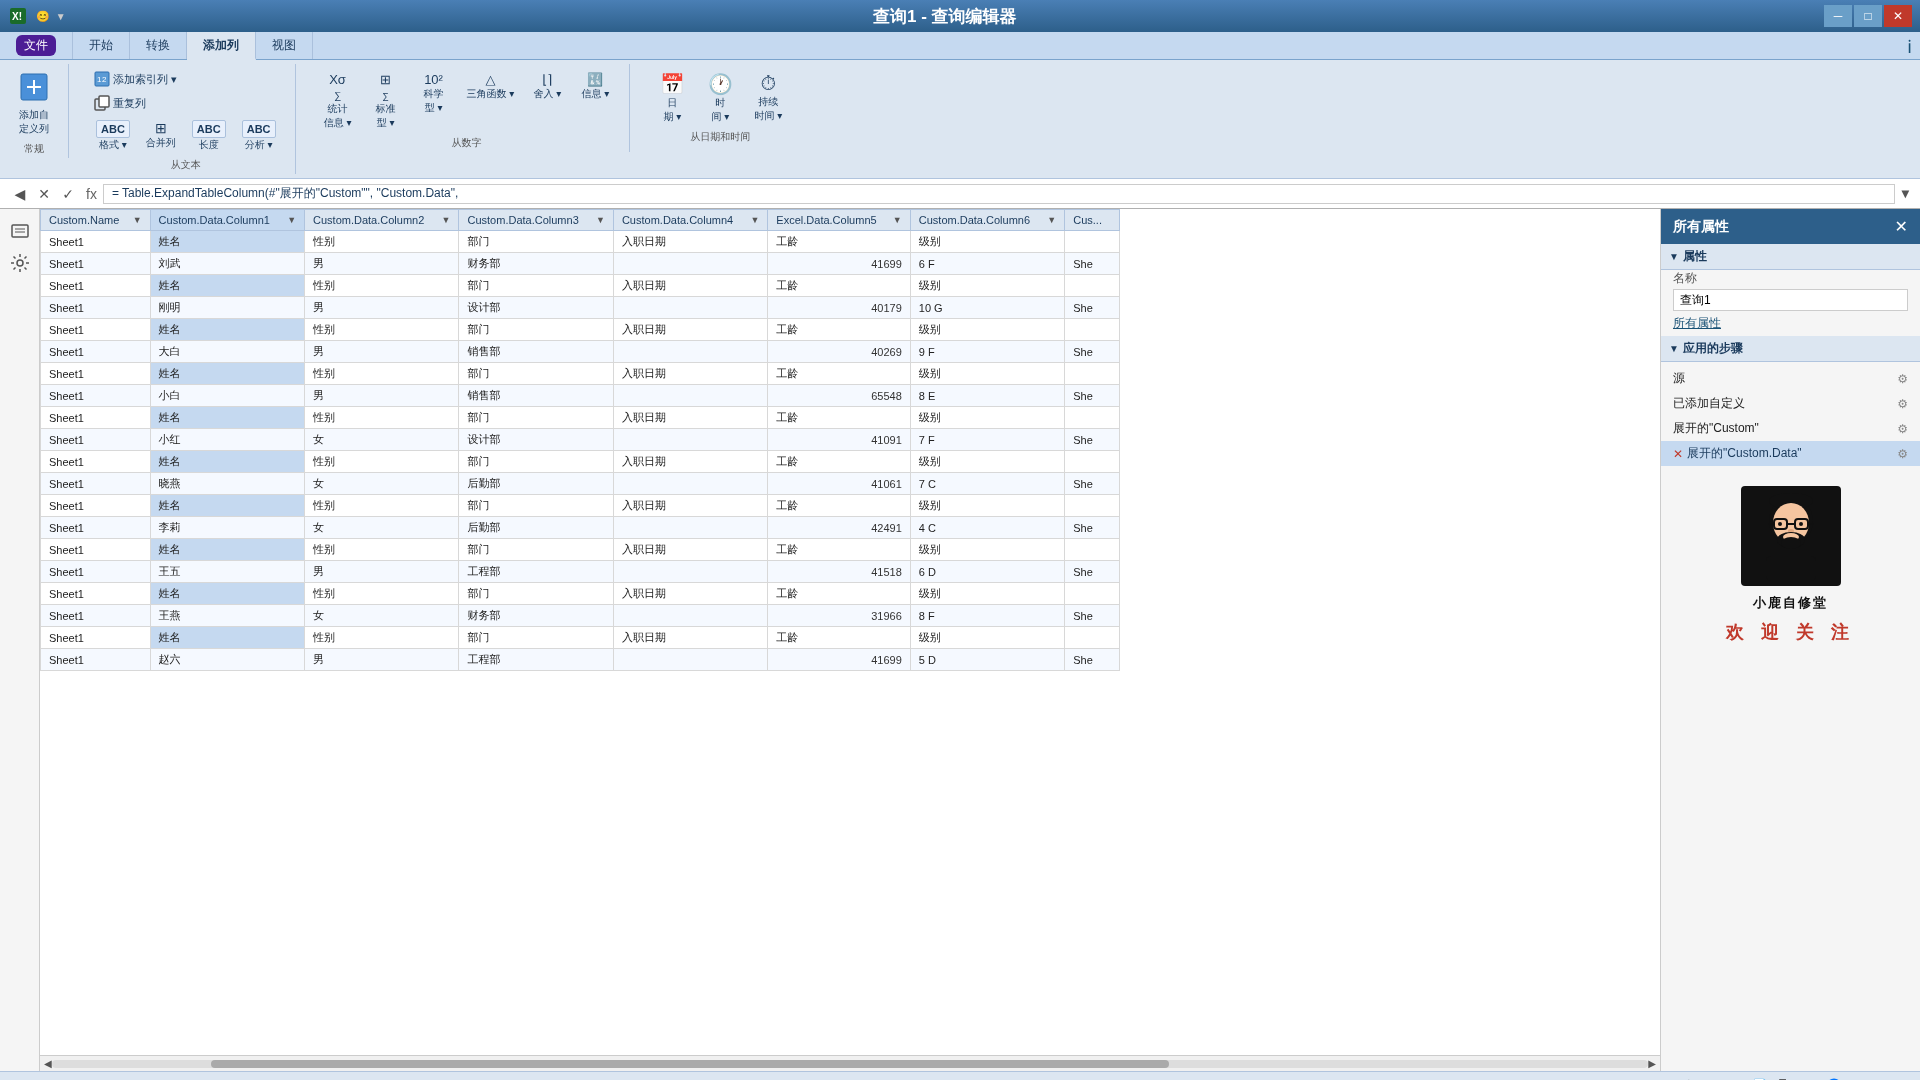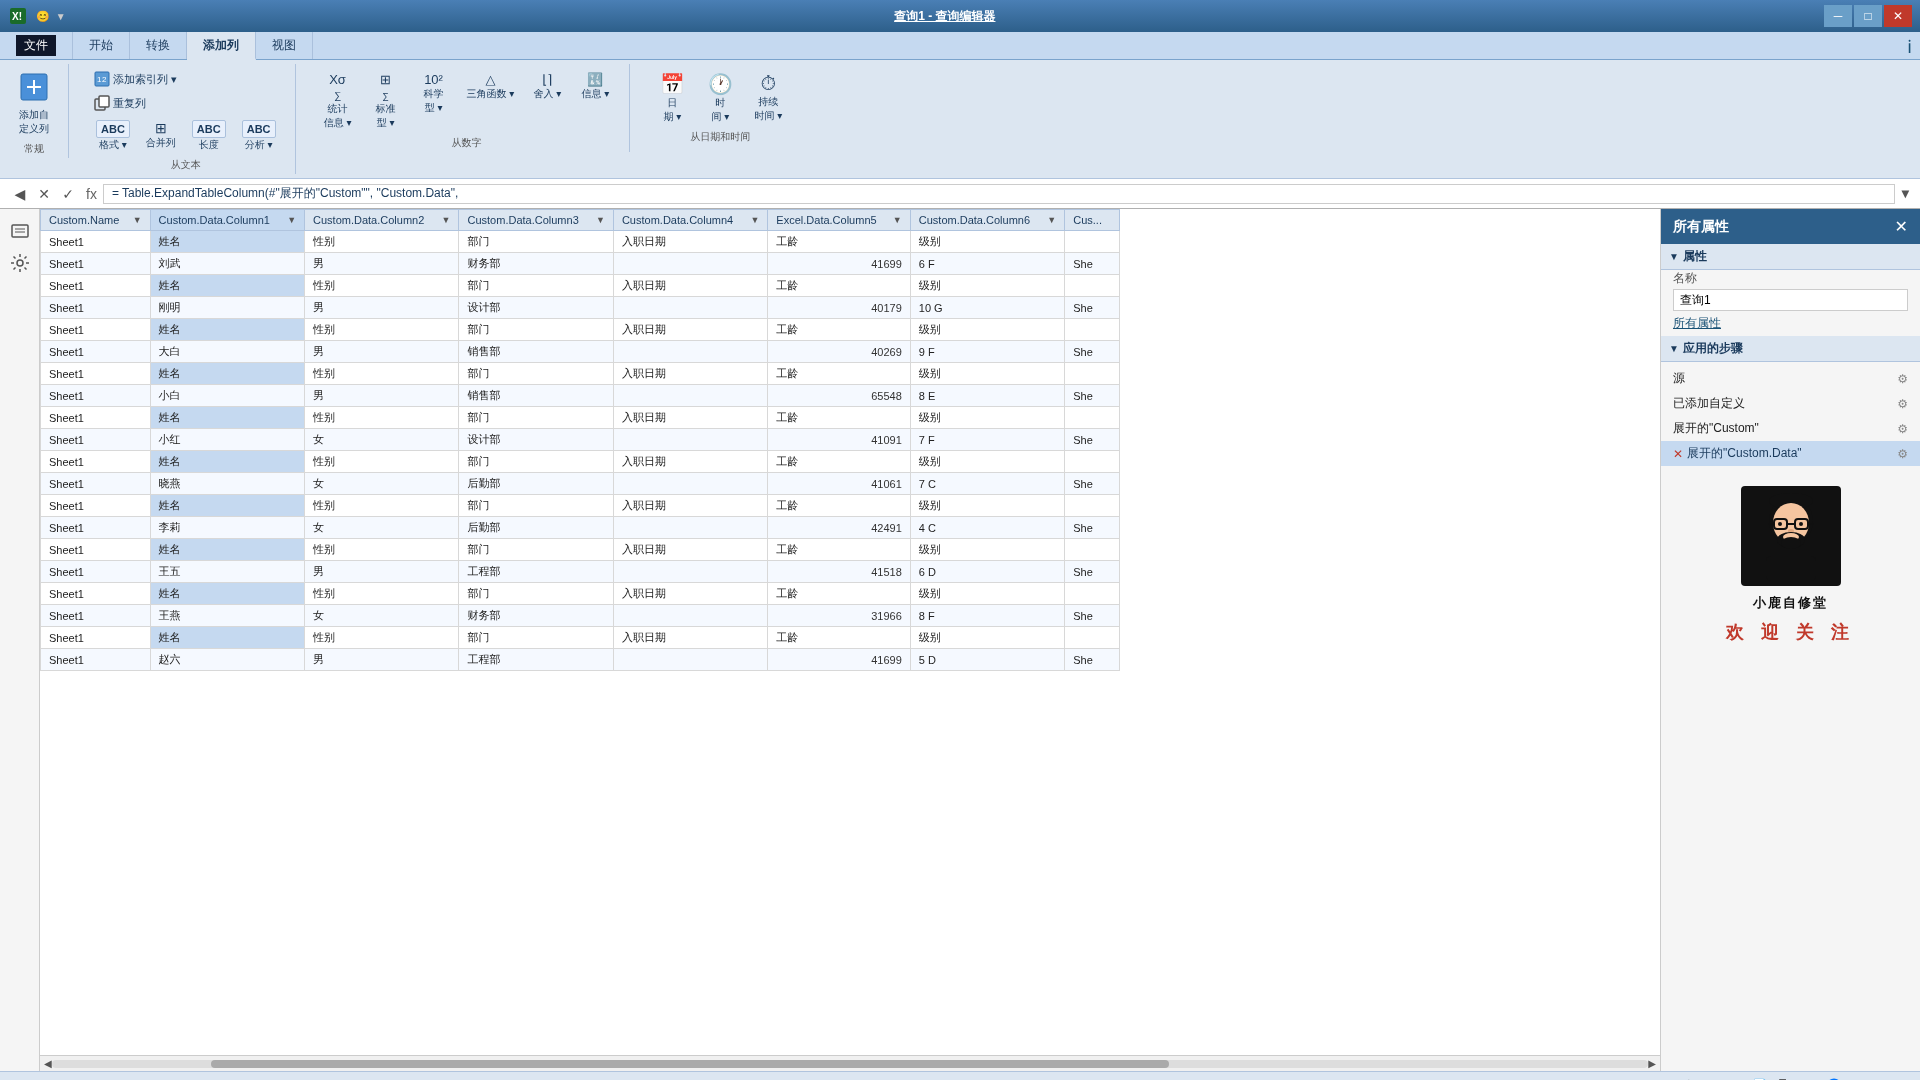--- a/index.html
+++ b/index.html
@@ -9,21 +9,21 @@
     .title-bar {
       background: linear-gradient(to bottom, #4a7fb5, #2d5f8a);
       height: 32px;
       display: flex;
       align-items: center;
       padding: 0 8px;
       color: white;
       user-select: none;
     }
     .title-bar-icon { width: 20px; height: 20px; margin-right: 4px; display: flex; align-items: center; justify-content: center; }
-    .title-bar-text { flex: 1; text-align: center; font-size: 12px; font-weight: bold; text-decoration: underline; }
+    .title-bar-text { flex: 1; text-align: center; font-size: 17px; font-weight: bold; }
     .title-bar-buttons { display: flex; gap: 2px; }
     .title-btn { width: 28px; height: 22px; border: none; cursor: pointer; font-size: 12px; display: flex; align-items: center; justify-content: center; }
     .title-btn.minimize { background: #6a9fc8; color: white; }
     .title-btn.maximize { background: #6a9fc8; color: white; }
     .title-btn.close { background: #c0392b; color: white; }
 
     
     .ribbon { background: #dce6f1; border-bottom: 1px solid #b0c4de; }
     .ribbon-tabs { display: flex; background: #c5d9f0; border-bottom: 1px solid #7aa3cc; height: 28px; }
     .ribbon-tab { padding: 4px 16px; font-size: 12px; cursor: pointer; border-right: 1px solid #aac0dc; display: flex; align-items: center; color: #1a3a5c; }
@@ -113,21 +113,21 @@
   <div class="title-bar-buttons">
     <button class="title-btn minimize">─</button>
     <button class="title-btn maximize">□</button>
     <button class="title-btn close">✕</button>
   </div>
 </div>
 
 <div class="ribbon">
   <div class="ribbon-tabs">
     <div class="ribbon-tab">
-      <span style="background:#0f172a;color:white;padding:2px 8px;border-radius:0;font-size:12px;">文件</span>
+      <span style="background:#4c1d95;color:white;padding:2px 8px;border-radius:6px;font-size:12px;">文件</span>
     </div>
     <div class="ribbon-tab">开始</div>
     <div class="ribbon-tab">转换</div>
     <div class="ribbon-tab active">添加列</div>
     <div class="ribbon-tab">视图</div>
     <div style="flex:1;"></div>
     <div style="display:flex;align-items:center;padding-right:8px;">
         <span style="color:#1a5276;font-size:18px;cursor:pointer;">ℹ</span>
       </div>
   </div>

